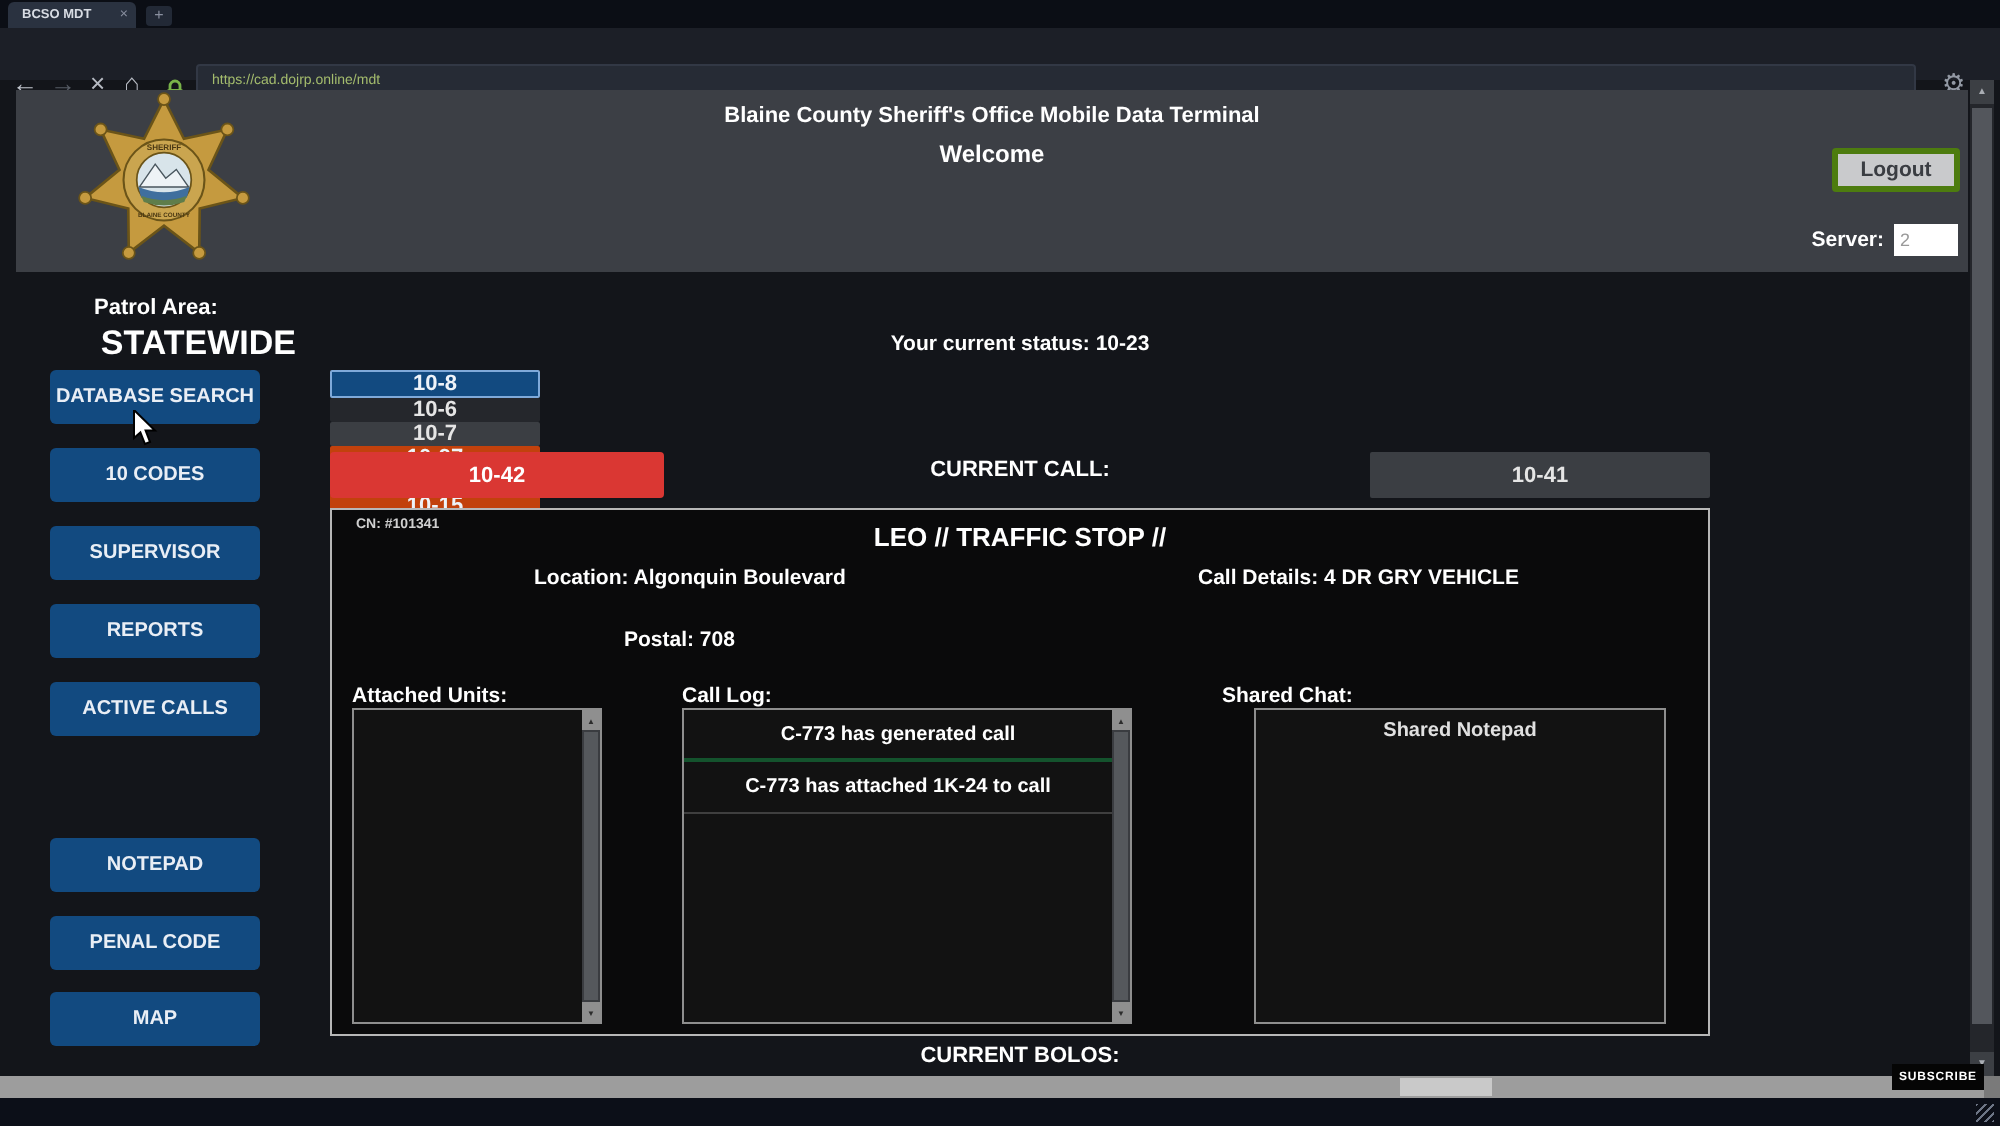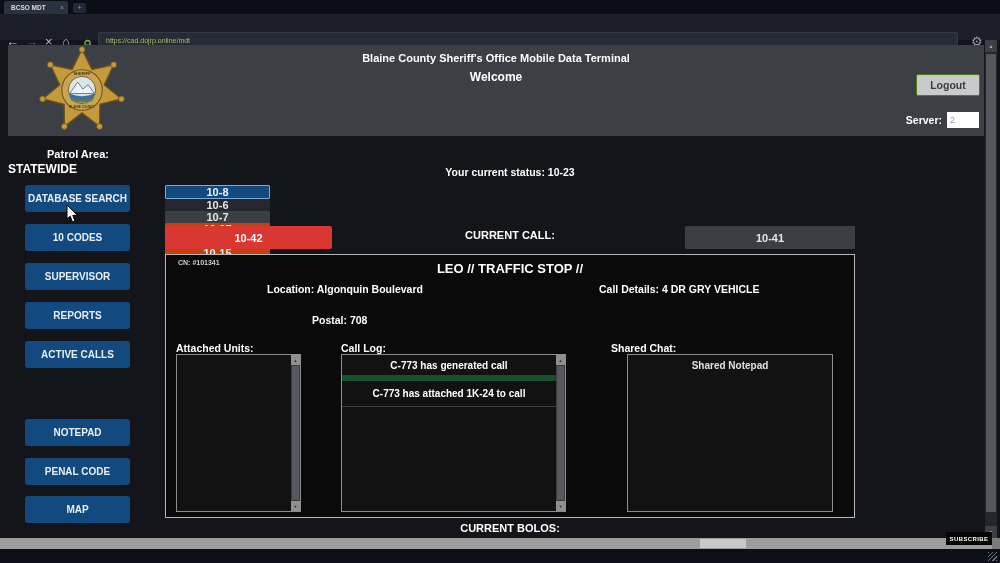--- a/index.html
+++ b/index.html
@@ -28,29 +28,29 @@
   .hs-thumb{position:absolute;left:700px;top:1px;width:46px;height:9px;background:#c9c9c9;}
   .bottomstrip{position:absolute;left:0;top:549px;width:1000px;height:14px;background:#0c0f18;}
   .grip{position:absolute;left:988px;top:552px;width:9px;height:9px;
         background:repeating-linear-gradient(135deg,#6d7585 0 1px,transparent 1px 3px);}
   .corner-sq{position:absolute;left:992px;top:538px;width:8px;height:11px;background:#7a7a7a;}
 
   
   .header{position:absolute;left:8px;top:45px;width:976px;height:91px;background:#3c3f45;}
   .h-title{position:absolute;left:0;right:0;top:7px;text-align:center;font-size:11px;font-weight:bold;color:#fff;}
   .h-sub{position:absolute;left:0;right:0;top:25px;text-align:center;font-size:12px;font-weight:bold;color:#fff;}
-  .logout{position:absolute;right:4px;top:29px;width:64px;height:22px;background:#c9cacc;border:1px solid #4d7c0f;
+  .logout{position:absolute;right:4px;top:29px;width:64px;height:22px;background:#c9cacc;border:3px solid #4d7c0f;
           border-radius:2px;color:#3a3d42;font-size:10.5px;font-weight:bold;display:flex;align-items:center;justify-content:center;}
   .srv-label{position:absolute;right:42px;top:69px;font-size:10.5px;font-weight:bold;color:#fff;}
   .srv-input{position:absolute;right:5px;top:67px;width:32px;height:16px;background:#fff;border:none;
              font-size:9px;color:#9a9a9a;padding:0 0 0 3px;}
 
   
   .patrol-label{position:absolute;left:8px;top:148px;width:140px;text-align:center;font-size:11px;font-weight:bold;}
-  .patrol-value{position:absolute;left:8px;top:162px;width:140px;text-align:left;font-size:12px;font-weight:bold;}
+  .patrol-value{position:absolute;left:8px;top:162px;width:140px;text-align:right;font-size:17px;font-weight:bold;}
   .side-btn{position:absolute;left:25px;width:105px;height:27px;background:#124a80;border-radius:3px;
             color:#e9eef5;font-size:10px;font-weight:bold;display:flex;align-items:center;justify-content:center;white-space:nowrap;}
 
   
   .status-label{position:absolute;left:165px;top:166px;width:690px;text-align:center;font-size:10.5px;font-weight:bold;}
   .status-row{position:absolute;left:165px;top:185px;width:690px;height:26px;display:flex;justify-content:space-between;flex-direction:column;}
   .st-btn{width:105px;height:26px;font-size:11px;font-weight:bold;display:flex;align-items:center;justify-content:center;border-radius:1px;}
   .b-blue{background:#c2410c;color:#eef3f9;}
   .b-blue-active{background:#124a80;color:#eef3f9;border:1px solid #7fa9d9;}
   .b-dark{background:#25272c;color:#e5e5e5;}
@@ -68,21 +68,21 @@
   .call-loc{position:absolute;left:88px;top:28px;font-size:10.5px;font-weight:bold;padding-left:13px;}
   .call-det{position:absolute;left:433px;top:28px;font-size:10.5px;font-weight:bold;}
   .call-postal{position:absolute;left:146px;top:59px;font-size:10.5px;font-weight:bold;}
   .col-label{position:absolute;top:87px;font-size:10.5px;font-weight:bold;}
   .lbox{position:absolute;top:99px;height:158px;background:#121212;border:1px solid #8e8e8e;}
   .lbox-sb{position:absolute;right:0;top:0;bottom:0;width:9px;background:#3a3c40;}
   .sb-btn{position:absolute;left:0;width:9px;height:10px;background:#8f8f8f;color:#2c2c2c;font-size:4px;
           display:flex;align-items:center;justify-content:center;}
   .sb-thumb{position:absolute;left:1px;top:11px;width:7px;height:134px;background:#55585c;}
   .log-row{width:calc(100% - 9px);height:26px;display:flex;align-items:center;justify-content:center;
-           font-size:10px;font-weight:bold;border-bottom:6px solid #14532d;}
+           font-size:10px;font-weight:bold;border-bottom:2px solid #14532d;}
   .log-row.r2{border-bottom:1px solid #3f3f3f;}
   .chat-text{position:absolute;left:0;right:0;top:5px;text-align:center;font-size:10px;font-weight:bold;color:#e0e0e0;}
 
   .bolos{position:absolute;left:165px;top:522px;width:690px;text-align:center;font-size:11px;font-weight:bold;}
 
   .subscribe{position:absolute;left:946px;top:532px;width:46px;height:13px;background:#050505;color:#fff;
              font-size:6px;font-weight:bold;display:flex;align-items:center;justify-content:center;letter-spacing:.4px;}
 
   .badge{position:absolute;left:30px;top:1px;width:88px;height:88px;}
   .cursor{position:absolute;left:66px;top:205px;width:14px;height:18px;}

